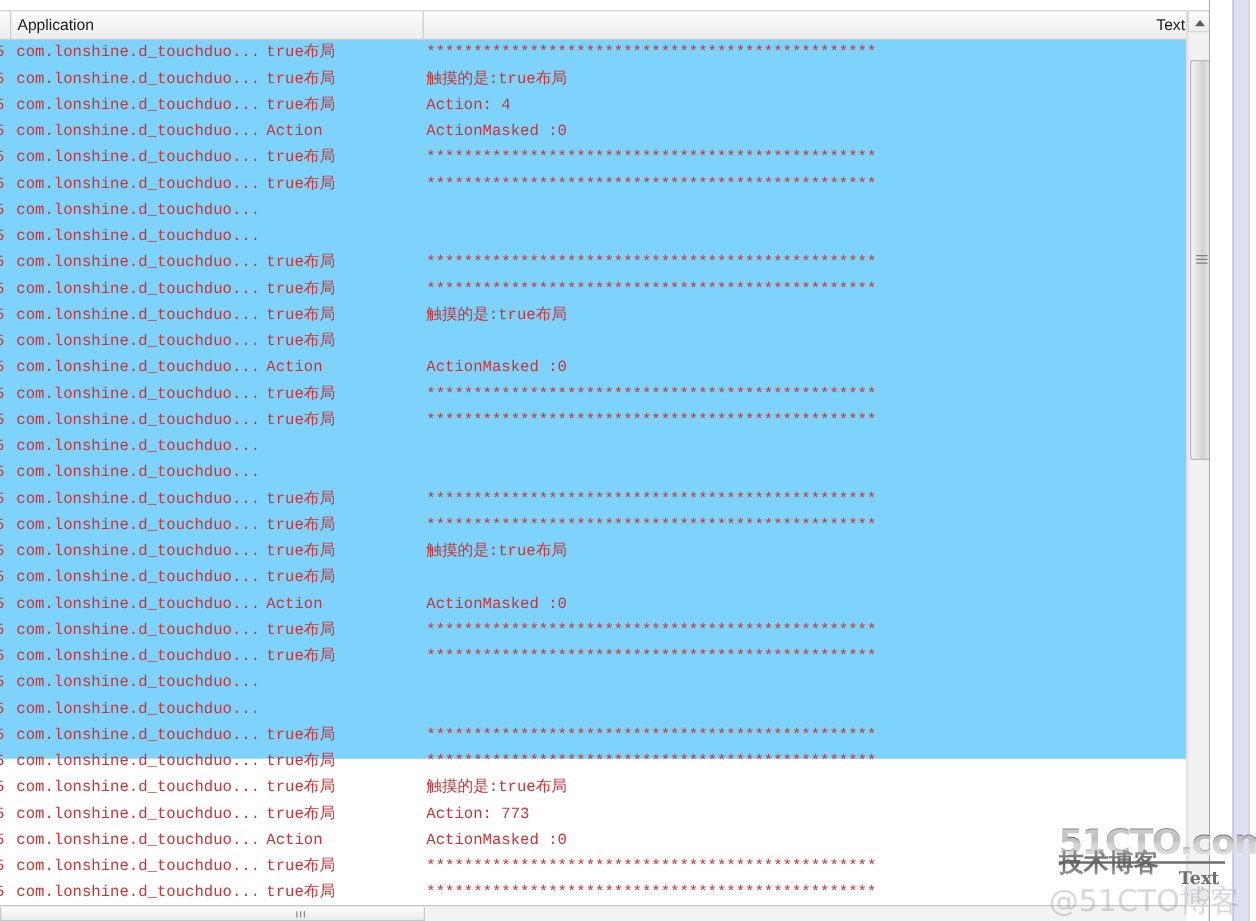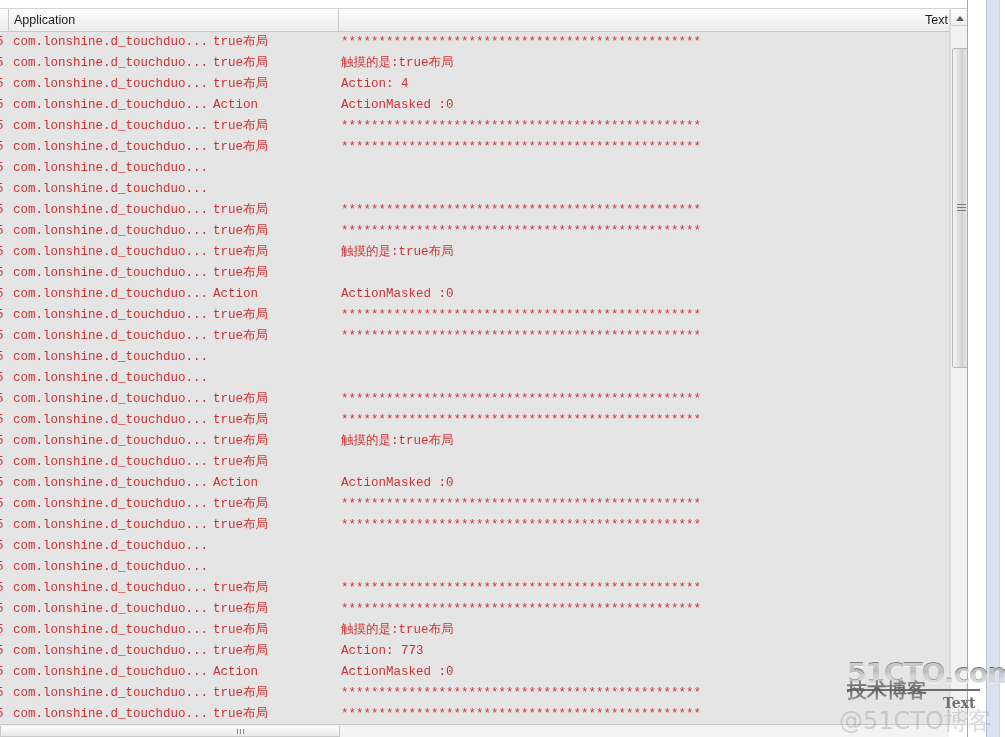--- a/index.html
+++ b/index.html
@@ -77,22 +77,22 @@
     top: 0; left: 0;
     width: 968px; height: 8px;
     background: #ffffff;
   }
 
   
   .rows {
     position: absolute;
     top: 32px; left: 0;
     width: 968px;
-    height: 693px;
-    background: #e5e5e5;
+    height: 575px;
+    background: #7dd3fc;
   }
   .row {
     position: relative;
     height: 21px;
     line-height: 21px;
     white-space: nowrap;
   }
   .cell {
     position: absolute;
     top: 0;

